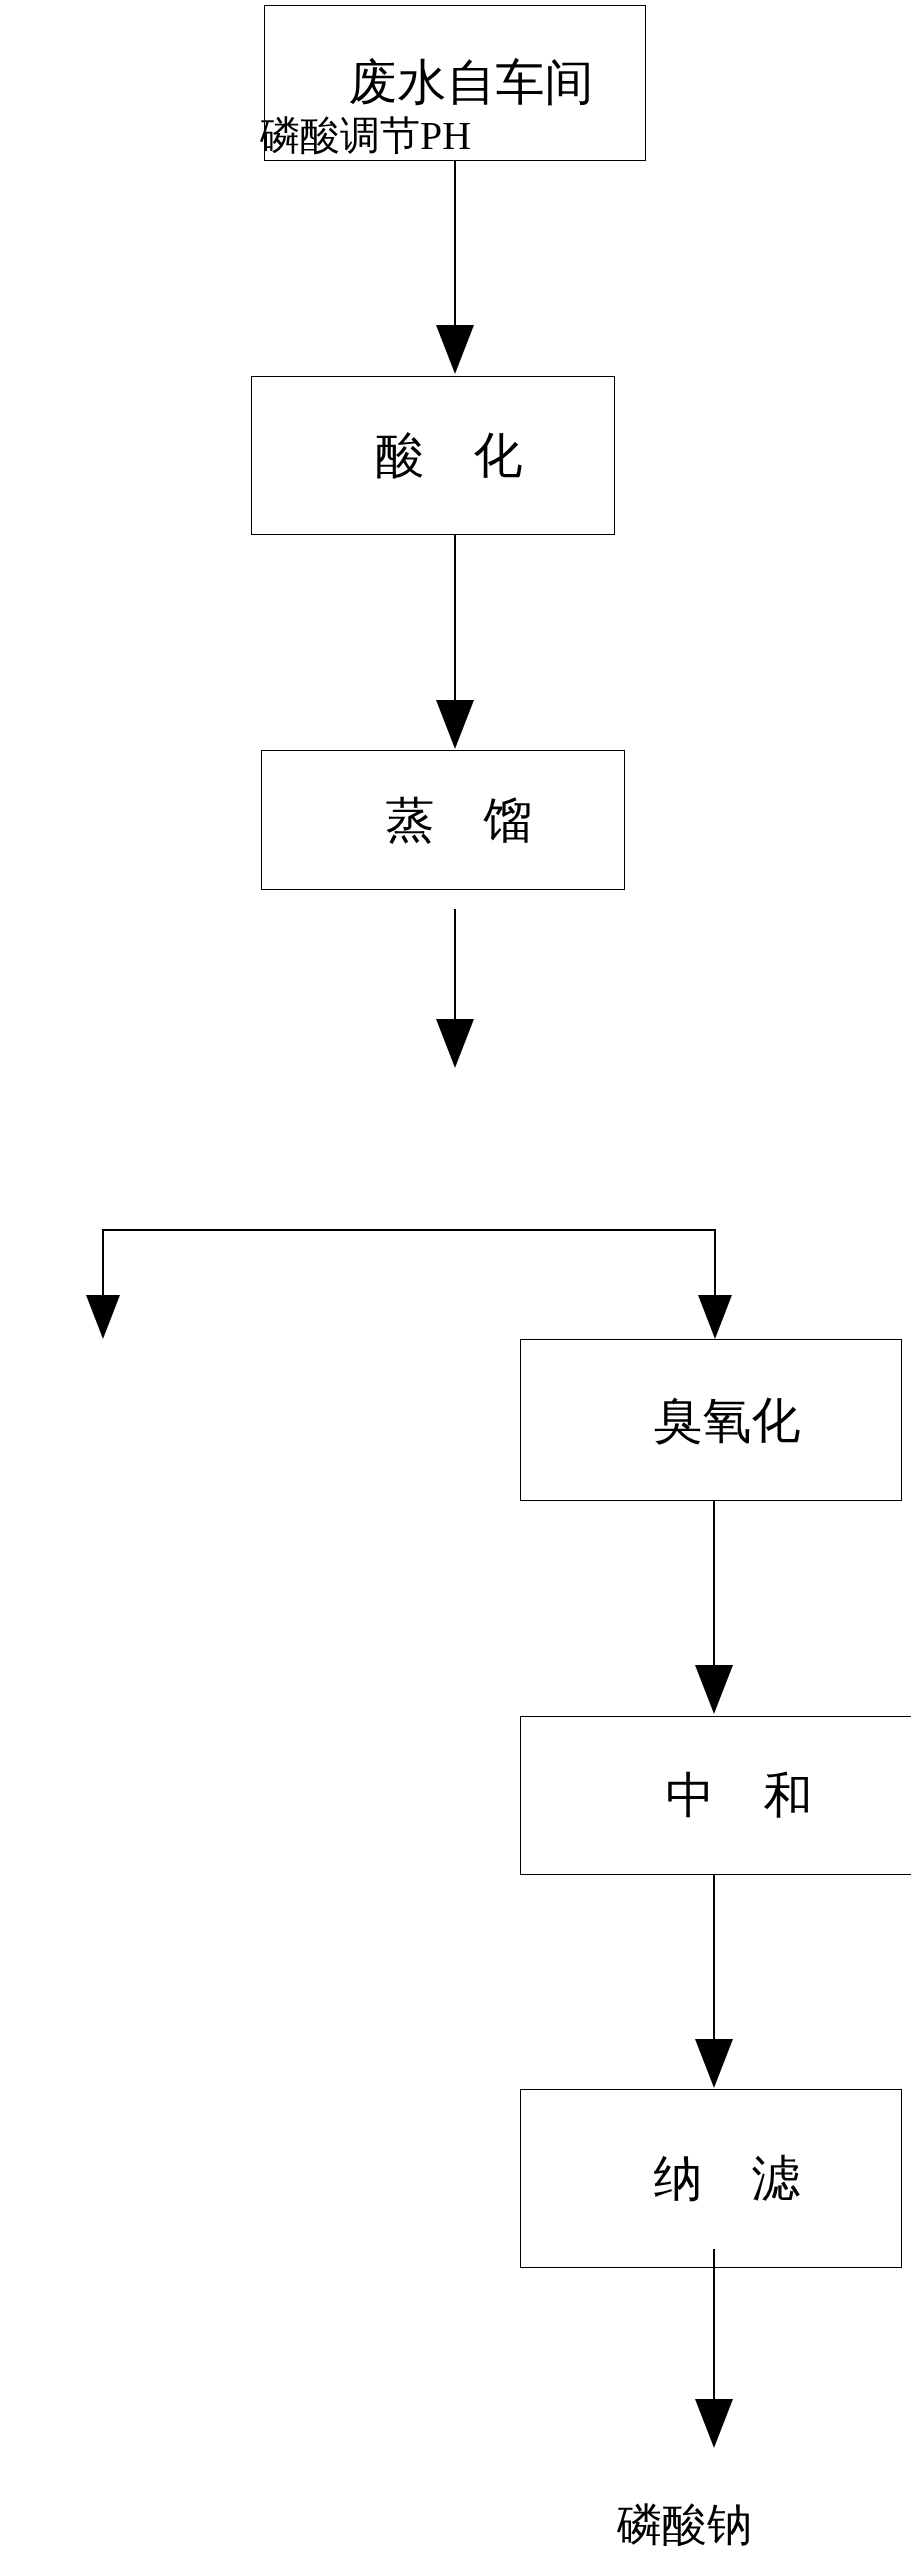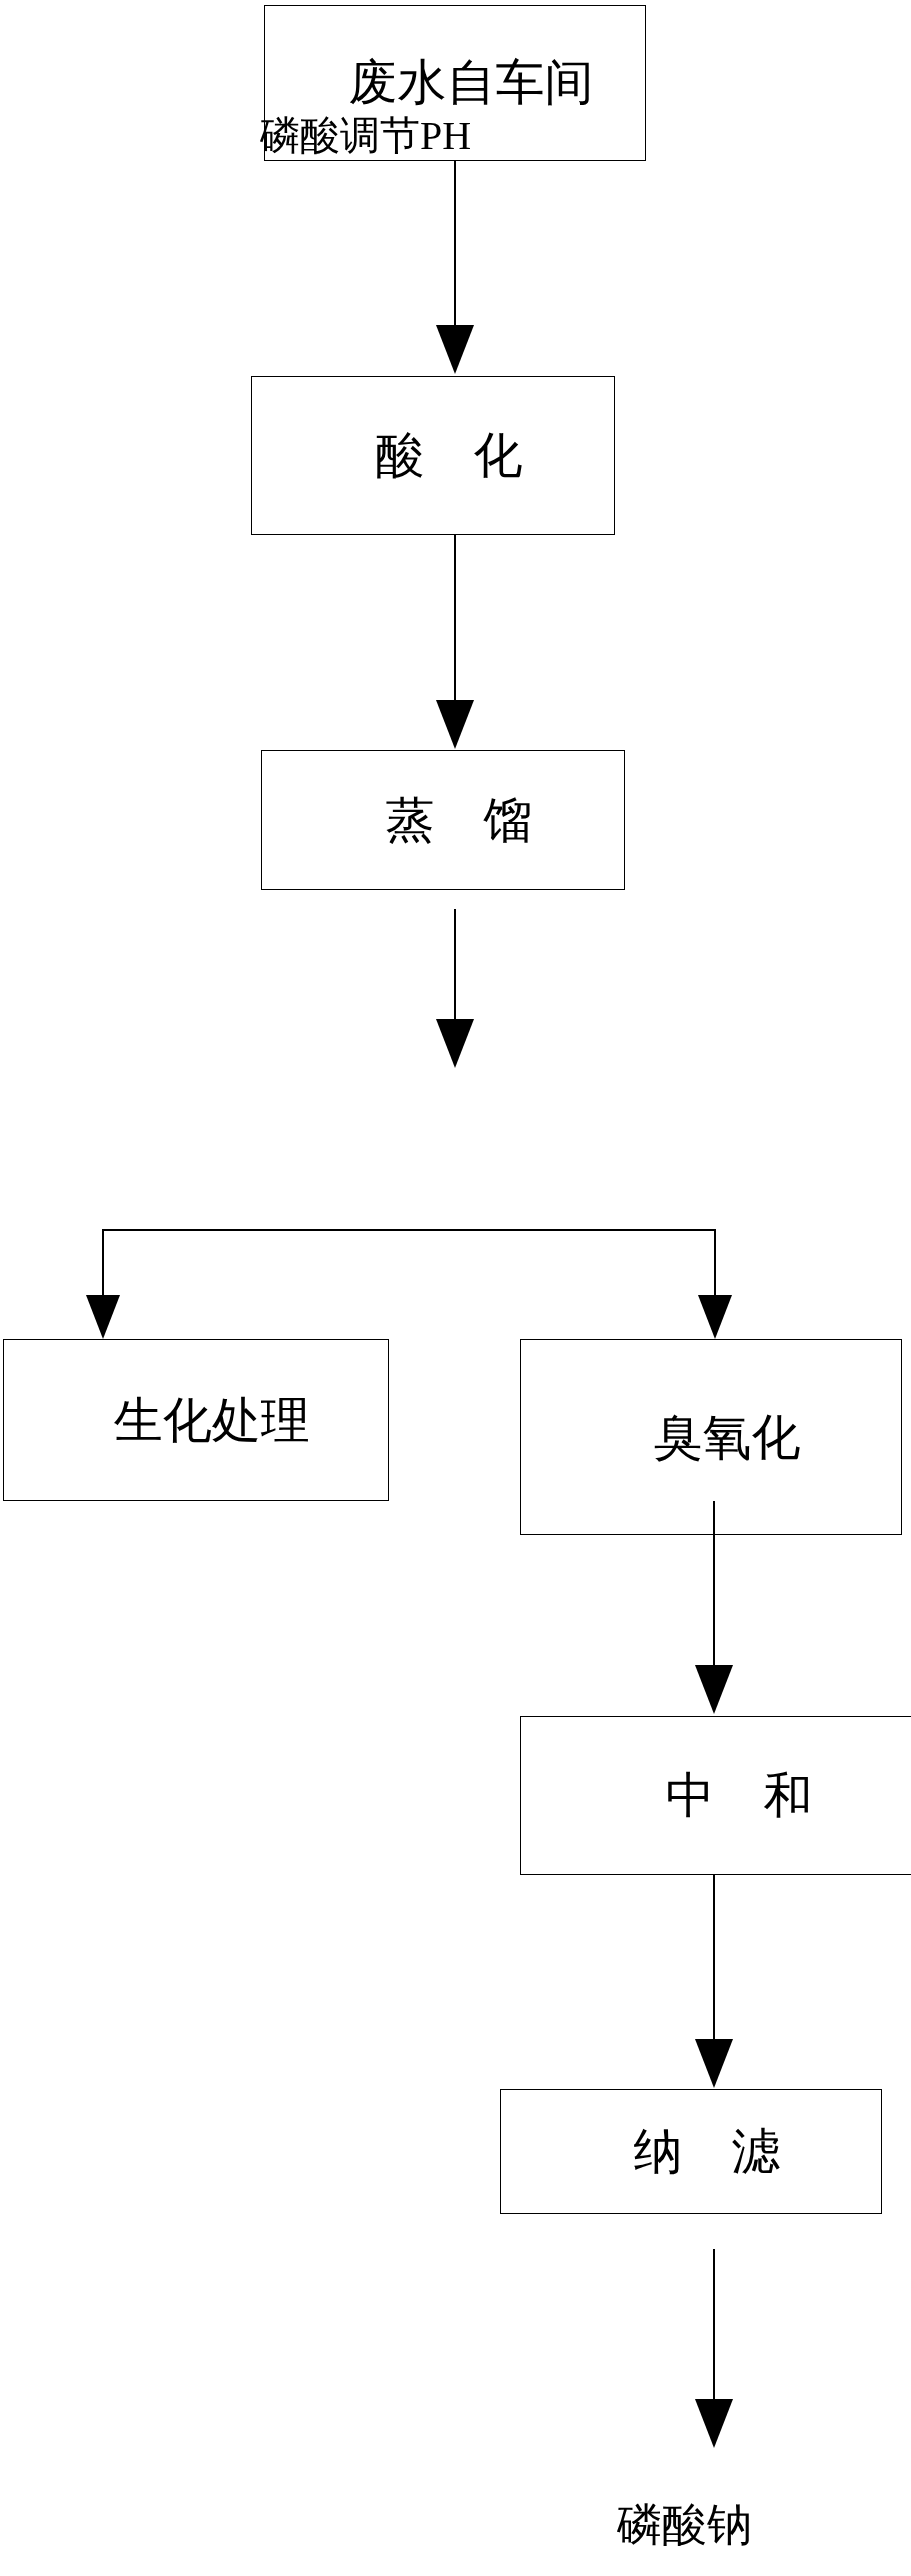--- a/index.html
+++ b/index.html
@@ -103,39 +103,36 @@
   <div class="arrowhead" style="left:436px; top:1019px;"></div>
 
   <div class="hline" style="left:102px; top:1229px; width:614px;"></div>
 
   <div class="vline" style="left:102px; top:1229px; height:102px;"></div>
   <div class="arrowhead small" style="left:86px; top:1295px;"></div>
 
   <div class="vline" style="left:714px; top:1229px; height:102px;"></div>
   <div class="arrowhead small" style="left:698px; top:1295px;"></div>
 
-  <div class="node" style="left:2.7px; top:1339px; width:386px; height:162px;">
-    <span class="node-label">生化处理</span>
-  </div>
 
-  <div class="node" style="left:520px; top:1339px; width:382px; height:196px;">
+  <div class="node" style="left:520px; top:1339px; width:382px; height:162px;">
     <span class="node-label">臭氧化</span>
   </div>
 
   <div class="vline" style="left:713px; top:1501px; height:168px;"></div>
   <div class="arrowhead" style="left:695px; top:1665px;"></div>
 
   <div class="node" style="left:520px; top:1716px; width:406px; height:159px;">
     <span class="node-label">中    和</span>
   </div>
 
   <div class="vline" style="left:713px; top:1875px; height:169px;"></div>
   <div class="arrowhead" style="left:695px; top:2039px;"></div>
 
-  <div class="node" style="left:500px; top:2089px; width:382px; height:125px;">
+  <div class="node" style="left:520px; top:2089px; width:382px; height:179px;">
     <span class="node-label">纳    滤</span>
   </div>
 
   <div class="vline" style="left:713px; top:2249px; height:155px;"></div>
   <div class="arrowhead" style="left:695px; top:2399px;"></div>
 
   <div class="plain-label" style="left:617px; top:2503px;">磷酸钠</div>
 
 </div>
 

